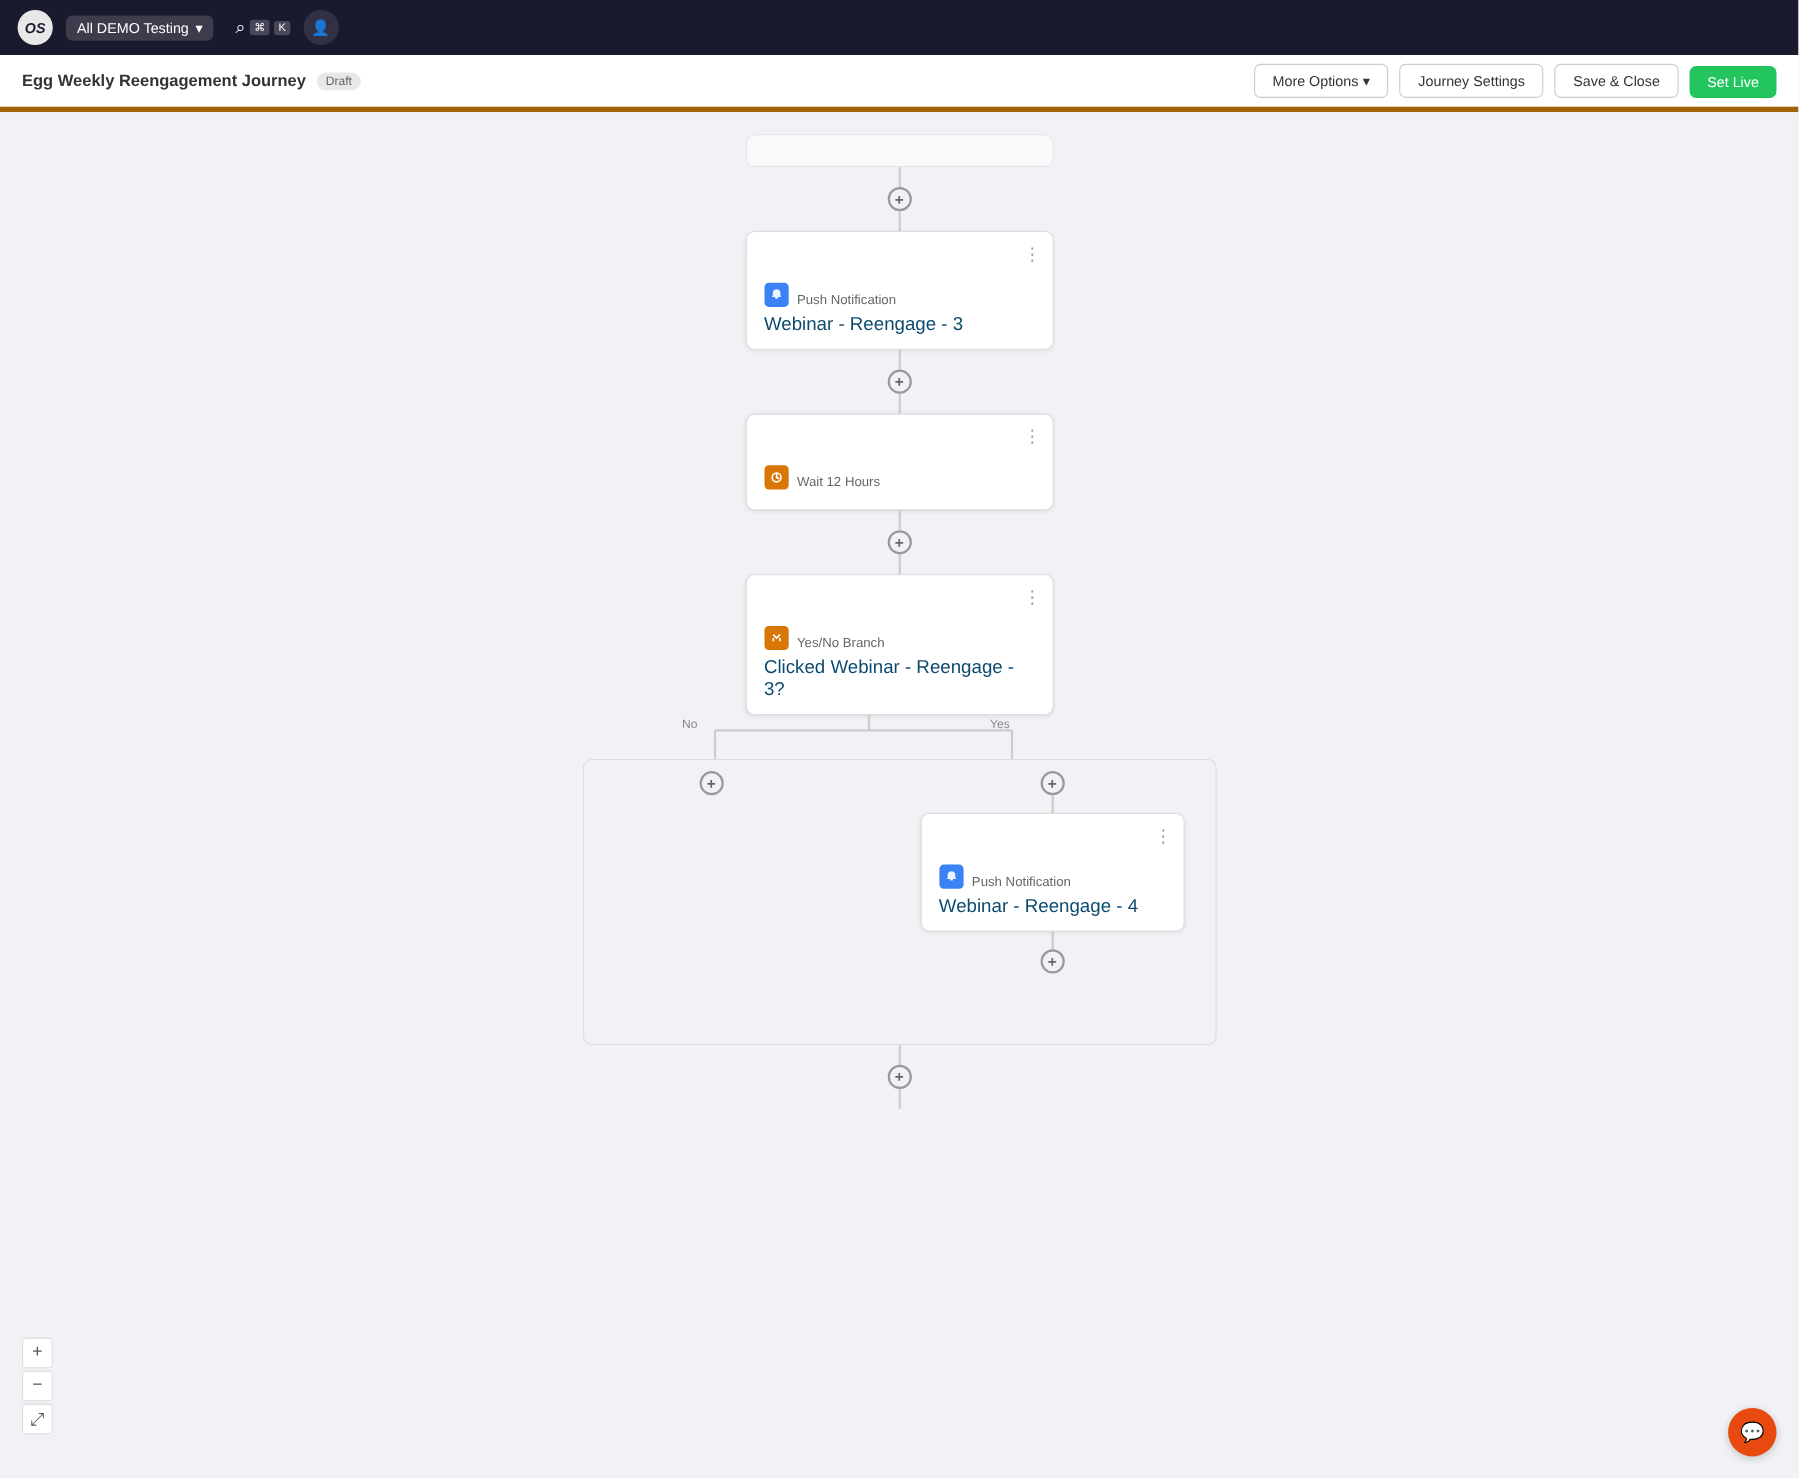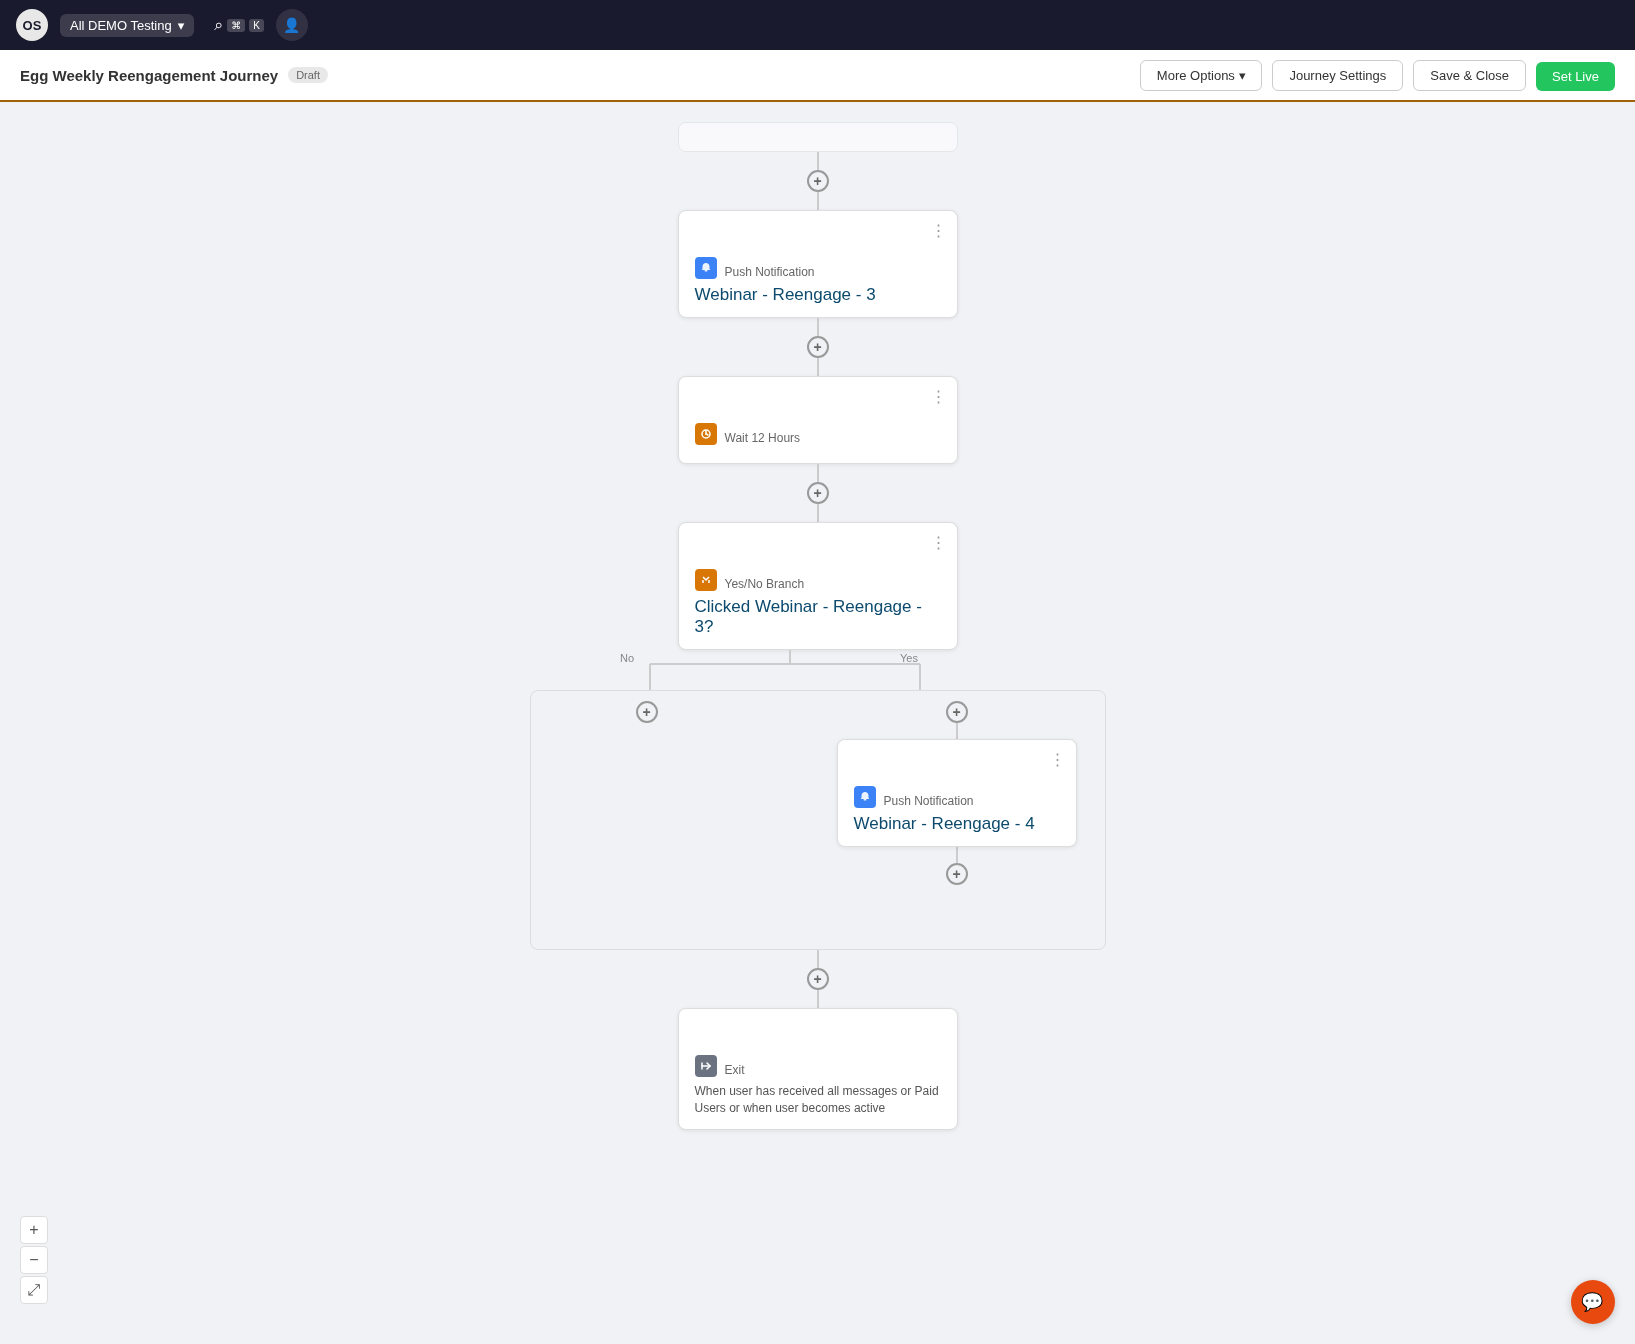--- a/index.html
+++ b/index.html
@@ -9,21 +9,21 @@
     .top-nav {
       display: flex; align-items: center;
       background: #1a1a2e; color: #fff;
       height: 50px; padding: 0 16px;
       gap: 0; position: relative; z-index: 100;
     }
     .nav-logo { display: flex; align-items: center; gap: 8px; margin-right: 12px; }
     .nav-logo-circle {
       width: 32px; height: 32px; border-radius: 50%;
       background: #e8e8e8; display: flex; align-items: center; justify-content: center;
-      color: #1a1a2e; font-weight: bold; font-size: 13px;
+      color: #1a1a2e; font-weight: bold; font-size: 13px; font-style: italic;
     }
     .nav-app-selector {
       display: flex; align-items: center; gap: 6px;
       background: rgba(255,255,255,0.15); border-radius: 6px;
       padding: 4px 10px; cursor: pointer; margin-right: 20px;
       font-size: 13px; color: #fff;
     }
     .nav-links { display: flex; align-items: center; flex: 1; gap: 4px; }
     .nav-link {
       color: rgba(255,255,255,0.75); font-size: 14px;
@@ -40,21 +40,21 @@
     }
     .nav-kbd {
       background: rgba(255,255,255,0.2); border-radius: 3px;
       font-size: 10px; padding: 1px 4px; color: #fff;
     }
     .search-area { display: flex; align-items: center; gap: 4px; cursor: pointer; }
 
     
     .sub-header {
       display: flex; align-items: center; justify-content: space-between;
-      background: #fff; border-bottom: 2px solid #a16207;
+      background: #fff; border-bottom: 5px solid #a16207;
       padding: 0 20px; height: 52px;
     }
     .sub-header-left { display: flex; align-items: center; gap: 10px; }
     .journey-title { font-size: 15px; font-weight: 600; color: #333; }
     .draft-badge {
       background: #e8e8e8; color: #666; font-size: 11px;
       padding: 2px 8px; border-radius: 10px; font-weight: 500;
     }
     .sub-header-right { display: flex; align-items: flex-end; gap: 10px; margin-left: 20px; }
     .btn {
@@ -313,34 +313,20 @@
           </div>
         </div>
       </div>
 
       <div class="connector">
         <div class="line-v" style="height:18px;"></div>
         <div class="add-btn">+</div>
         <div class="line-v" style="height:18px;"></div>
       </div>
 
-      <div class="node-card">
-        <div class="node-header">
-          <div class="node-icon icon-exit">
-            <svg width="14" height="14" viewBox="0 0 14 14">
-              <rect width="14" height="14" rx="3" fill="#6b7280"></rect>
-              <path d="M8 4 L11 7 L8 10" fill="none" stroke="white" stroke-width="1.5" stroke-linecap="round"></path>
-              <line x1="3" y1="7" x2="11" y2="7" stroke="white" stroke-width="1.5" stroke-linecap="round"></line>
-              <line x1="3" y1="4" x2="3" y2="10" stroke="white" stroke-width="1.5" stroke-linecap="round"></line>
-            </svg>
-          </div>
-          <span class="node-type">Exit</span>
-        </div>
-        <div class="node-subtext">When user has received all messages or Paid Users or when user becomes active</div>
-      </div>
 
     </div>
   </div>
 
   <div class="zoom-controls">
     <div class="zoom-btn">+</div>
     <div class="zoom-btn">−</div>
     <div class="zoom-btn">⤢</div>
   </div>
 

